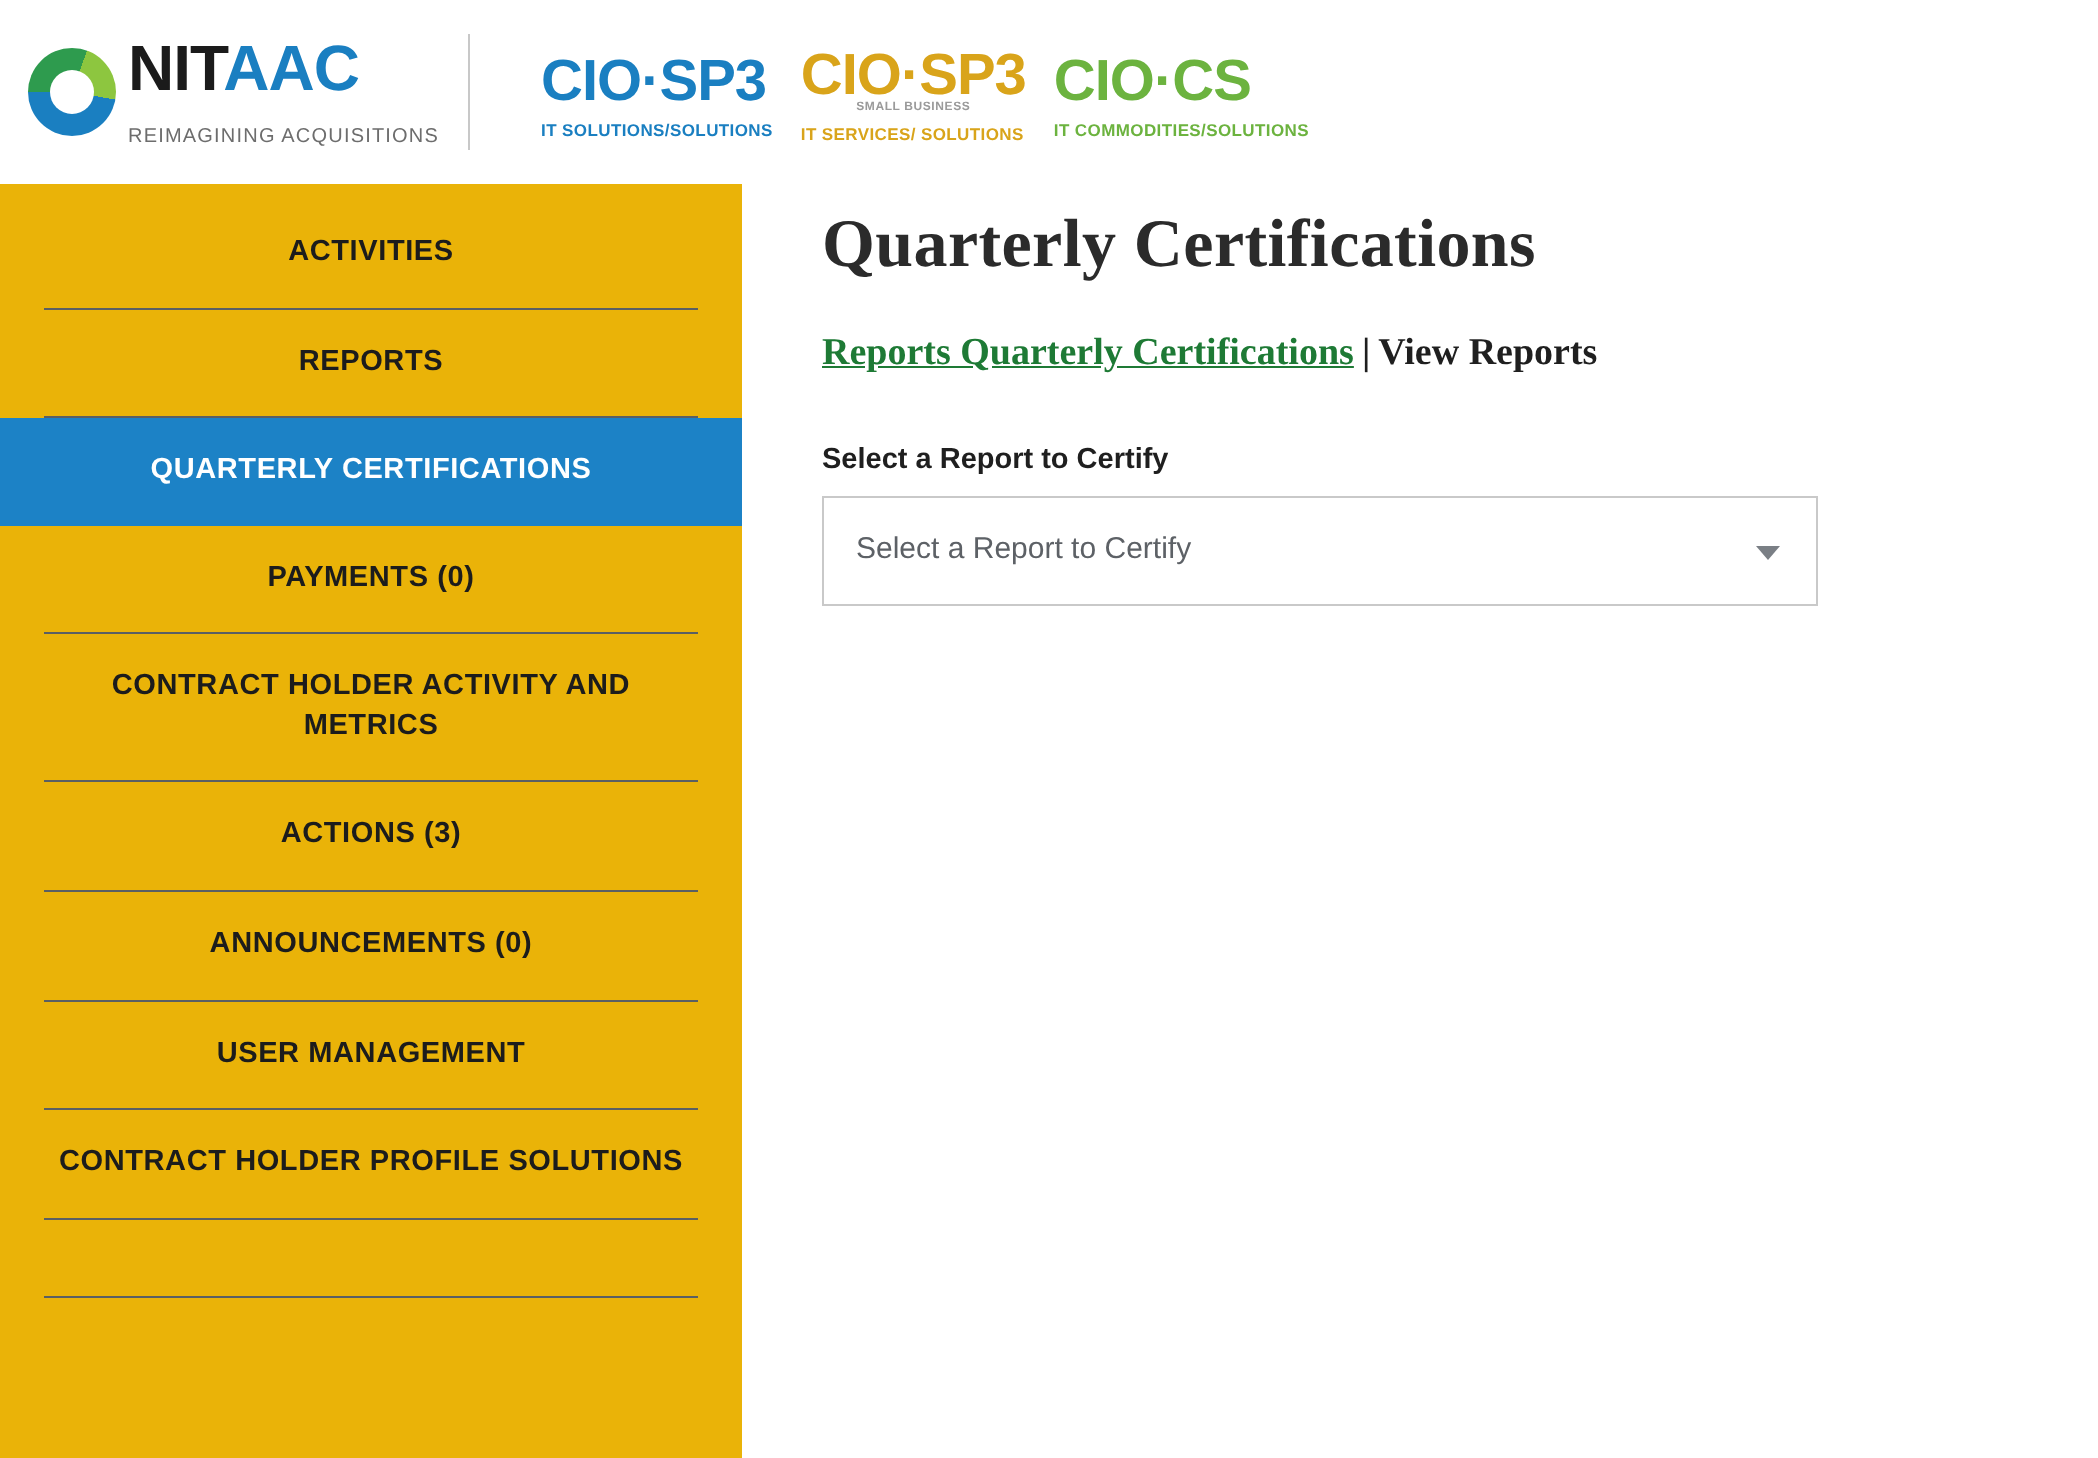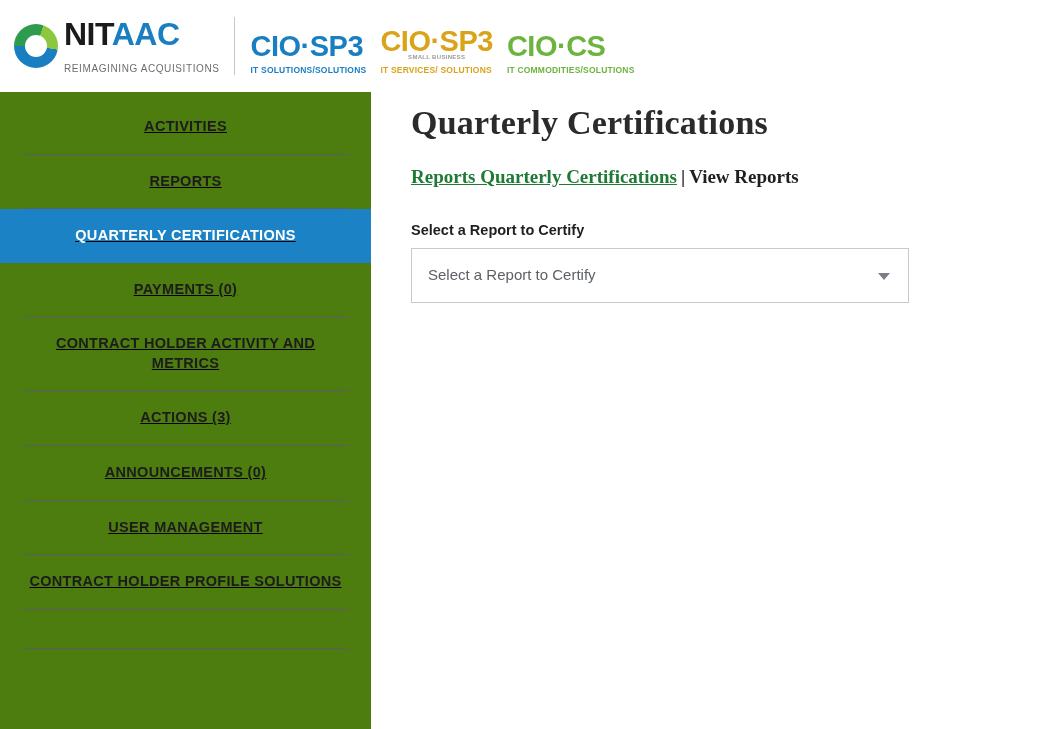--- a/index.html
+++ b/index.html
@@ -16,20 +16,21 @@
   }
 
   
   .header {
     height: 92px;
     background: #ffffff;
     display: flex;
     align-items: center;
     padding-left: 14px;
     box-sizing: border-box;
+    gap: 20px;
   }
   .logo-block {
     display: flex;
     align-items: center;
     padding-right: 14px;
     border-right: 1px solid #c8c8c8;
     height: 58px;
   }
   .logo-mark {
     width: 44px;
@@ -66,21 +67,21 @@
   .logo-word .aac { color: #1a7fc1; }
   .logo-sub {
     font-size: 10px;
     color: #6d6d6d;
     letter-spacing: 0.6px;
     margin-top: 13px;
     font-weight: normal;
   }
   .brands {
     display: flex;
-    align-items: flex-end;
+    align-items: center;
     gap: 14px;
     padding-left: 16px;
     height: 58px;
   }
   .brand {
     display: flex;
     flex-direction: column;
     justify-content: flex-start;
     padding-top: 4px;
   }
@@ -110,26 +111,25 @@
   .b-gold { color: #d9a41a; }
   .b-green { color: #6cb33f; }
 
   
   .content {
     display: flex;
     align-items: flex-start;
   }
   .sidebar {
     width: 371px;
-    background: #4d7c0f;
+    background: #eab308;
     padding-top: 8px;
     min-height: 637px;
     box-sizing: border-box;
     flex: none;
-    text-decoration: underline;
   }
   .nav-item {
     margin: 0 22px;
     padding: 17px 6px;
     text-align: center;
     font-size: 14.5px;
     font-weight: bold;
     letter-spacing: 0.3px;
     color: #1c1c1c;
     border-bottom: 1px solid #5a5f63;

